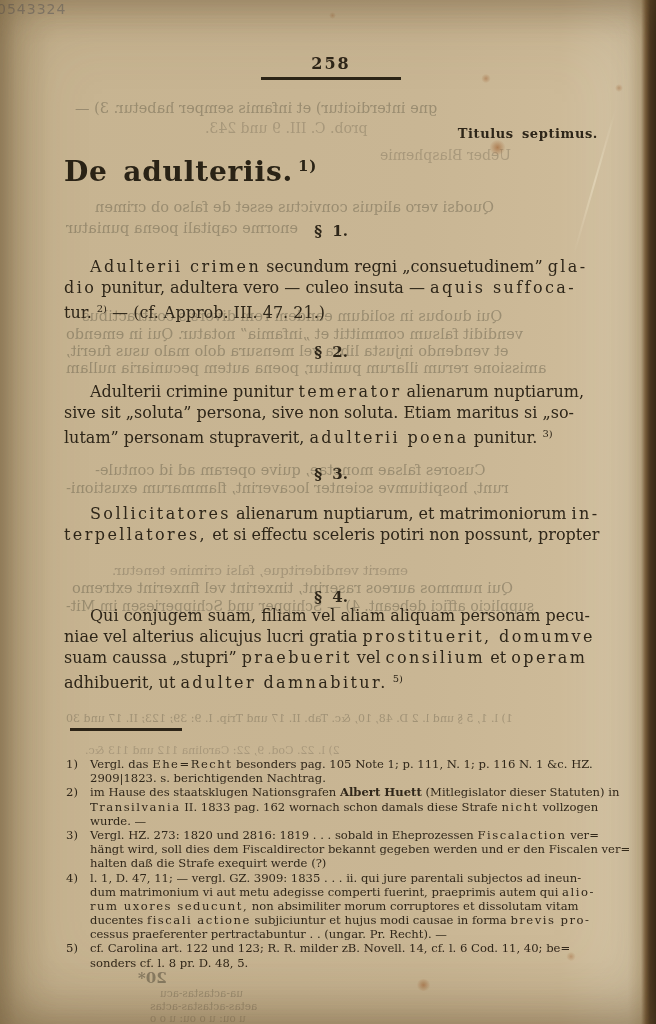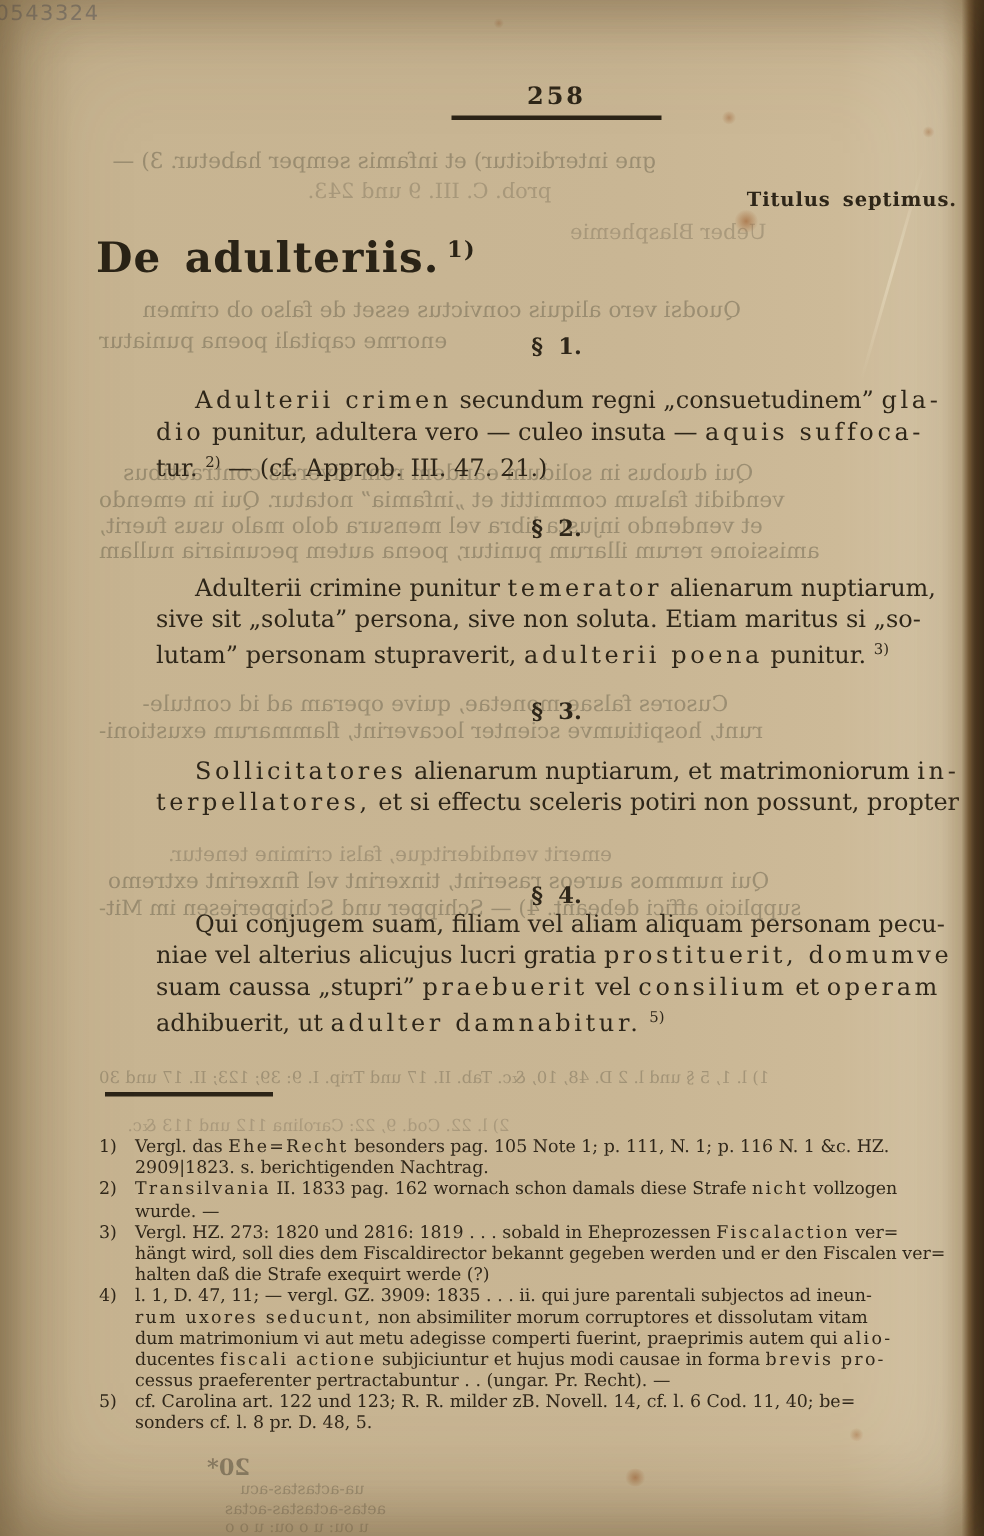--- a/index.html
+++ b/index.html
@@ -5,21 +5,21 @@
   html,body{margin:0;padding:0;background:#857357;}
   .page{
     position:relative;width:656px;height:1024px;overflow:hidden;
     font-family:"DejaVu Serif","Liberation Serif",serif;color:#2e2619;
     background:linear-gradient(90deg,#b3a07c 0px,#c2af8b 16px,#c7b491 60px,#c8b593 300px,#c9b694 420px,#cdba98 560px,#d3c2a2 600px,#d7c7a8 628px,#cab895 641px,#7a5f3e 646px,#46331f 650px,#2b1e11 656px);
   }
   .page::before{
     content:"";position:absolute;inset:0;z-index:6;pointer-events:none;
     box-shadow:inset 0 0 85px rgba(96,72,40,.30),inset 0 -16px 45px rgba(96,72,40,.22),inset 0 14px 30px rgba(100,76,42,.16),inset 14px 0 35px rgba(96,72,40,.18);
   }
-  .col{position:absolute;left:64px;width:534px;margin-left:40px;}
+  .col{position:absolute;left:64px;width:534px;}
   .watermark{position:absolute;top:1px;left:-3px;z-index:4;font-family:"DejaVu Sans","Liberation Sans",sans-serif;font-size:14px;color:rgba(72,80,102,.45);letter-spacing:1px;}
   .pagenum-block{top:54px;text-align:center;z-index:3;}
   .pagenum{font-size:16px;font-weight:bold;letter-spacing:2px;}
   .pagenum-rule{width:140px;height:2.5px;background:#2c2417;margin:4px auto 0;}
   .kicker{top:126px;text-align:right;z-index:3;font-size:13px;font-weight:bold;letter-spacing:.6px;word-spacing:3px;}
   .maintitle{top:155px;text-align:left;z-index:3;font-size:28px;font-weight:bold;letter-spacing:.8px;word-spacing:5px;color:#2a2316;}
   .tref{font-size:15px;margin-left:5px;vertical-align:super;}
   .sec-head{text-align:center;font-size:15px;font-weight:bold;word-spacing:5px;z-index:3;}
   .h1{top:222px}.h2{top:343px}.h3{top:465px}.h4{top:588px}
   .para{font-size:16px;line-height:21px;z-index:3;}
@@ -140,34 +140,35 @@
 
   <div class="fn-rule"></div>
   <div class="footnotes">
     <div class="fn">
       <span class="fn-num">1)</span>
       <span class="line"><span>Vergl. das </span><span class="g">Ehe=Recht</span><span> besonders pag. 105 Note 1; p. 111, N. 1; p. 116 N. 1 &amp;c. HZ.</span></span>
       <span class="line"><span>2909|1823. s. berichtigenden Nachtrag.</span></span>
     </div>
     <div class="fn">
       <span class="fn-num">2)</span>
+      <span class="line"><span>im Hause des staatsklugen Nationsgrafen </span><span class="b">Albert Huett</span><span> (Mitlegislator dieser Statuten) in</span></span>
       <span class="line"><span class="g">Transilvania</span><span> II. 1833 pag. 162 wornach schon damals diese Strafe </span><span class="g">nicht</span><span> vollzogen</span></span>
       <span class="line"><span>wurde. —</span></span>
     </div>
     <div class="fn">
       <span class="fn-num">3)</span>
       <span class="line"><span>Vergl. HZ. 273: 1820 und 2816: 1819 . . . sobald in Eheprozessen </span><span class="g">Fiscalaction</span><span> ver=</span></span>
       <span class="line"><span>hängt wird, soll dies dem Fiscaldirector bekannt gegeben werden und er den Fiscalen ver=</span></span>
       <span class="line"><span>halten daß die Strafe exequirt werde (?)</span></span>
     </div>
     <div class="fn">
       <span class="fn-num">4)</span>
       <span class="line"><span>l. 1, D. 47, 11; — vergl. GZ. 3909: 1835 . . . ii. qui jure parentali subjectos ad ineun-</span></span>
+      <span class="line"><span>dum matrimonium vi aut metu adegisse comperti fuerint, praeprimis autem qui </span><span class="g">alio-</span></span>
       <span class="line"><span class="g">rum uxores seducunt,</span><span> non absimiliter morum corruptores et dissolutam vitam</span></span>
-      <span class="line"><span>dum matrimonium vi aut metu adegisse comperti fuerint, praeprimis autem qui </span><span class="g">alio-</span></span>
       <span class="line"><span>ducentes </span><span class="g">fiscali actione</span><span> subjiciuntur et hujus modi causae in forma </span><span class="g">brevis pro-</span></span>
       <span class="line"><span>cessus praeferenter pertractabuntur . . (ungar. Pr. Recht). —</span></span>
     </div>
     <div class="fn">
       <span class="fn-num">5)</span>
       <span class="line"><span>cf. Carolina art. 122 und 123; R. R. milder zB. Novell. 14, cf. l. 6 Cod. 11, 40; be=</span></span>
       <span class="line"><span>sonders cf. l. 8 pr. D. 48, 5.</span></span>
     </div>
   </div>
 

